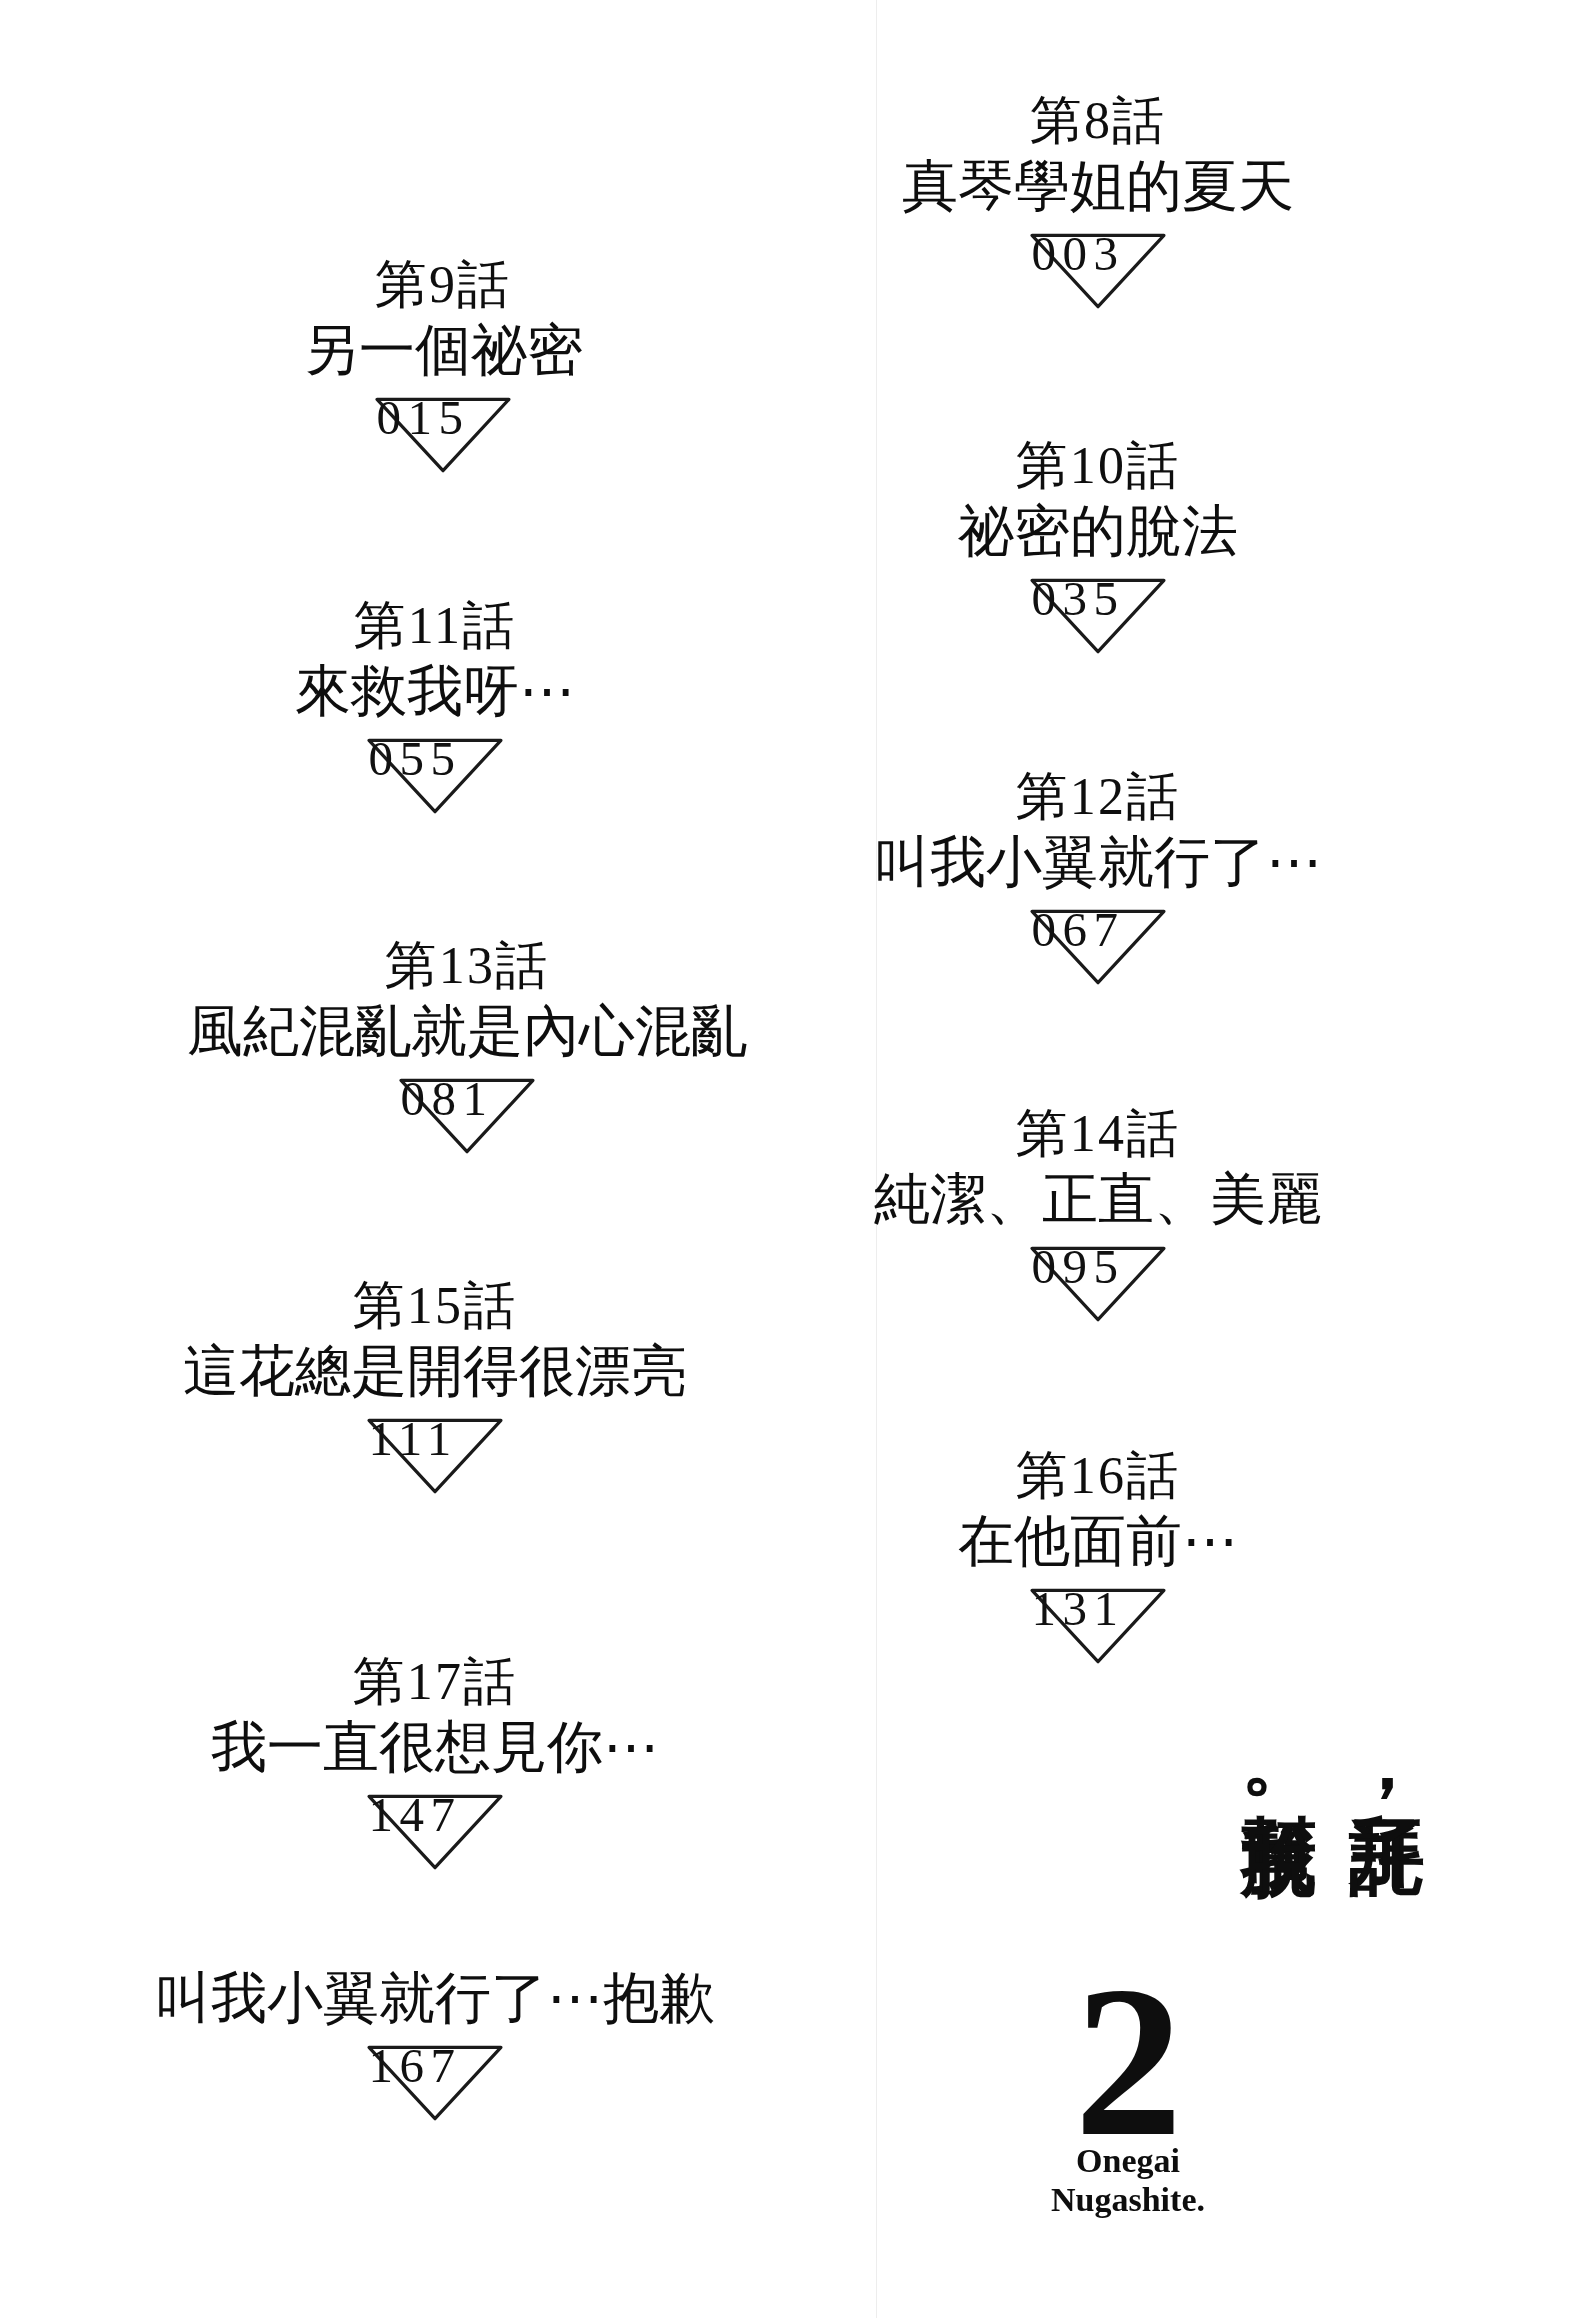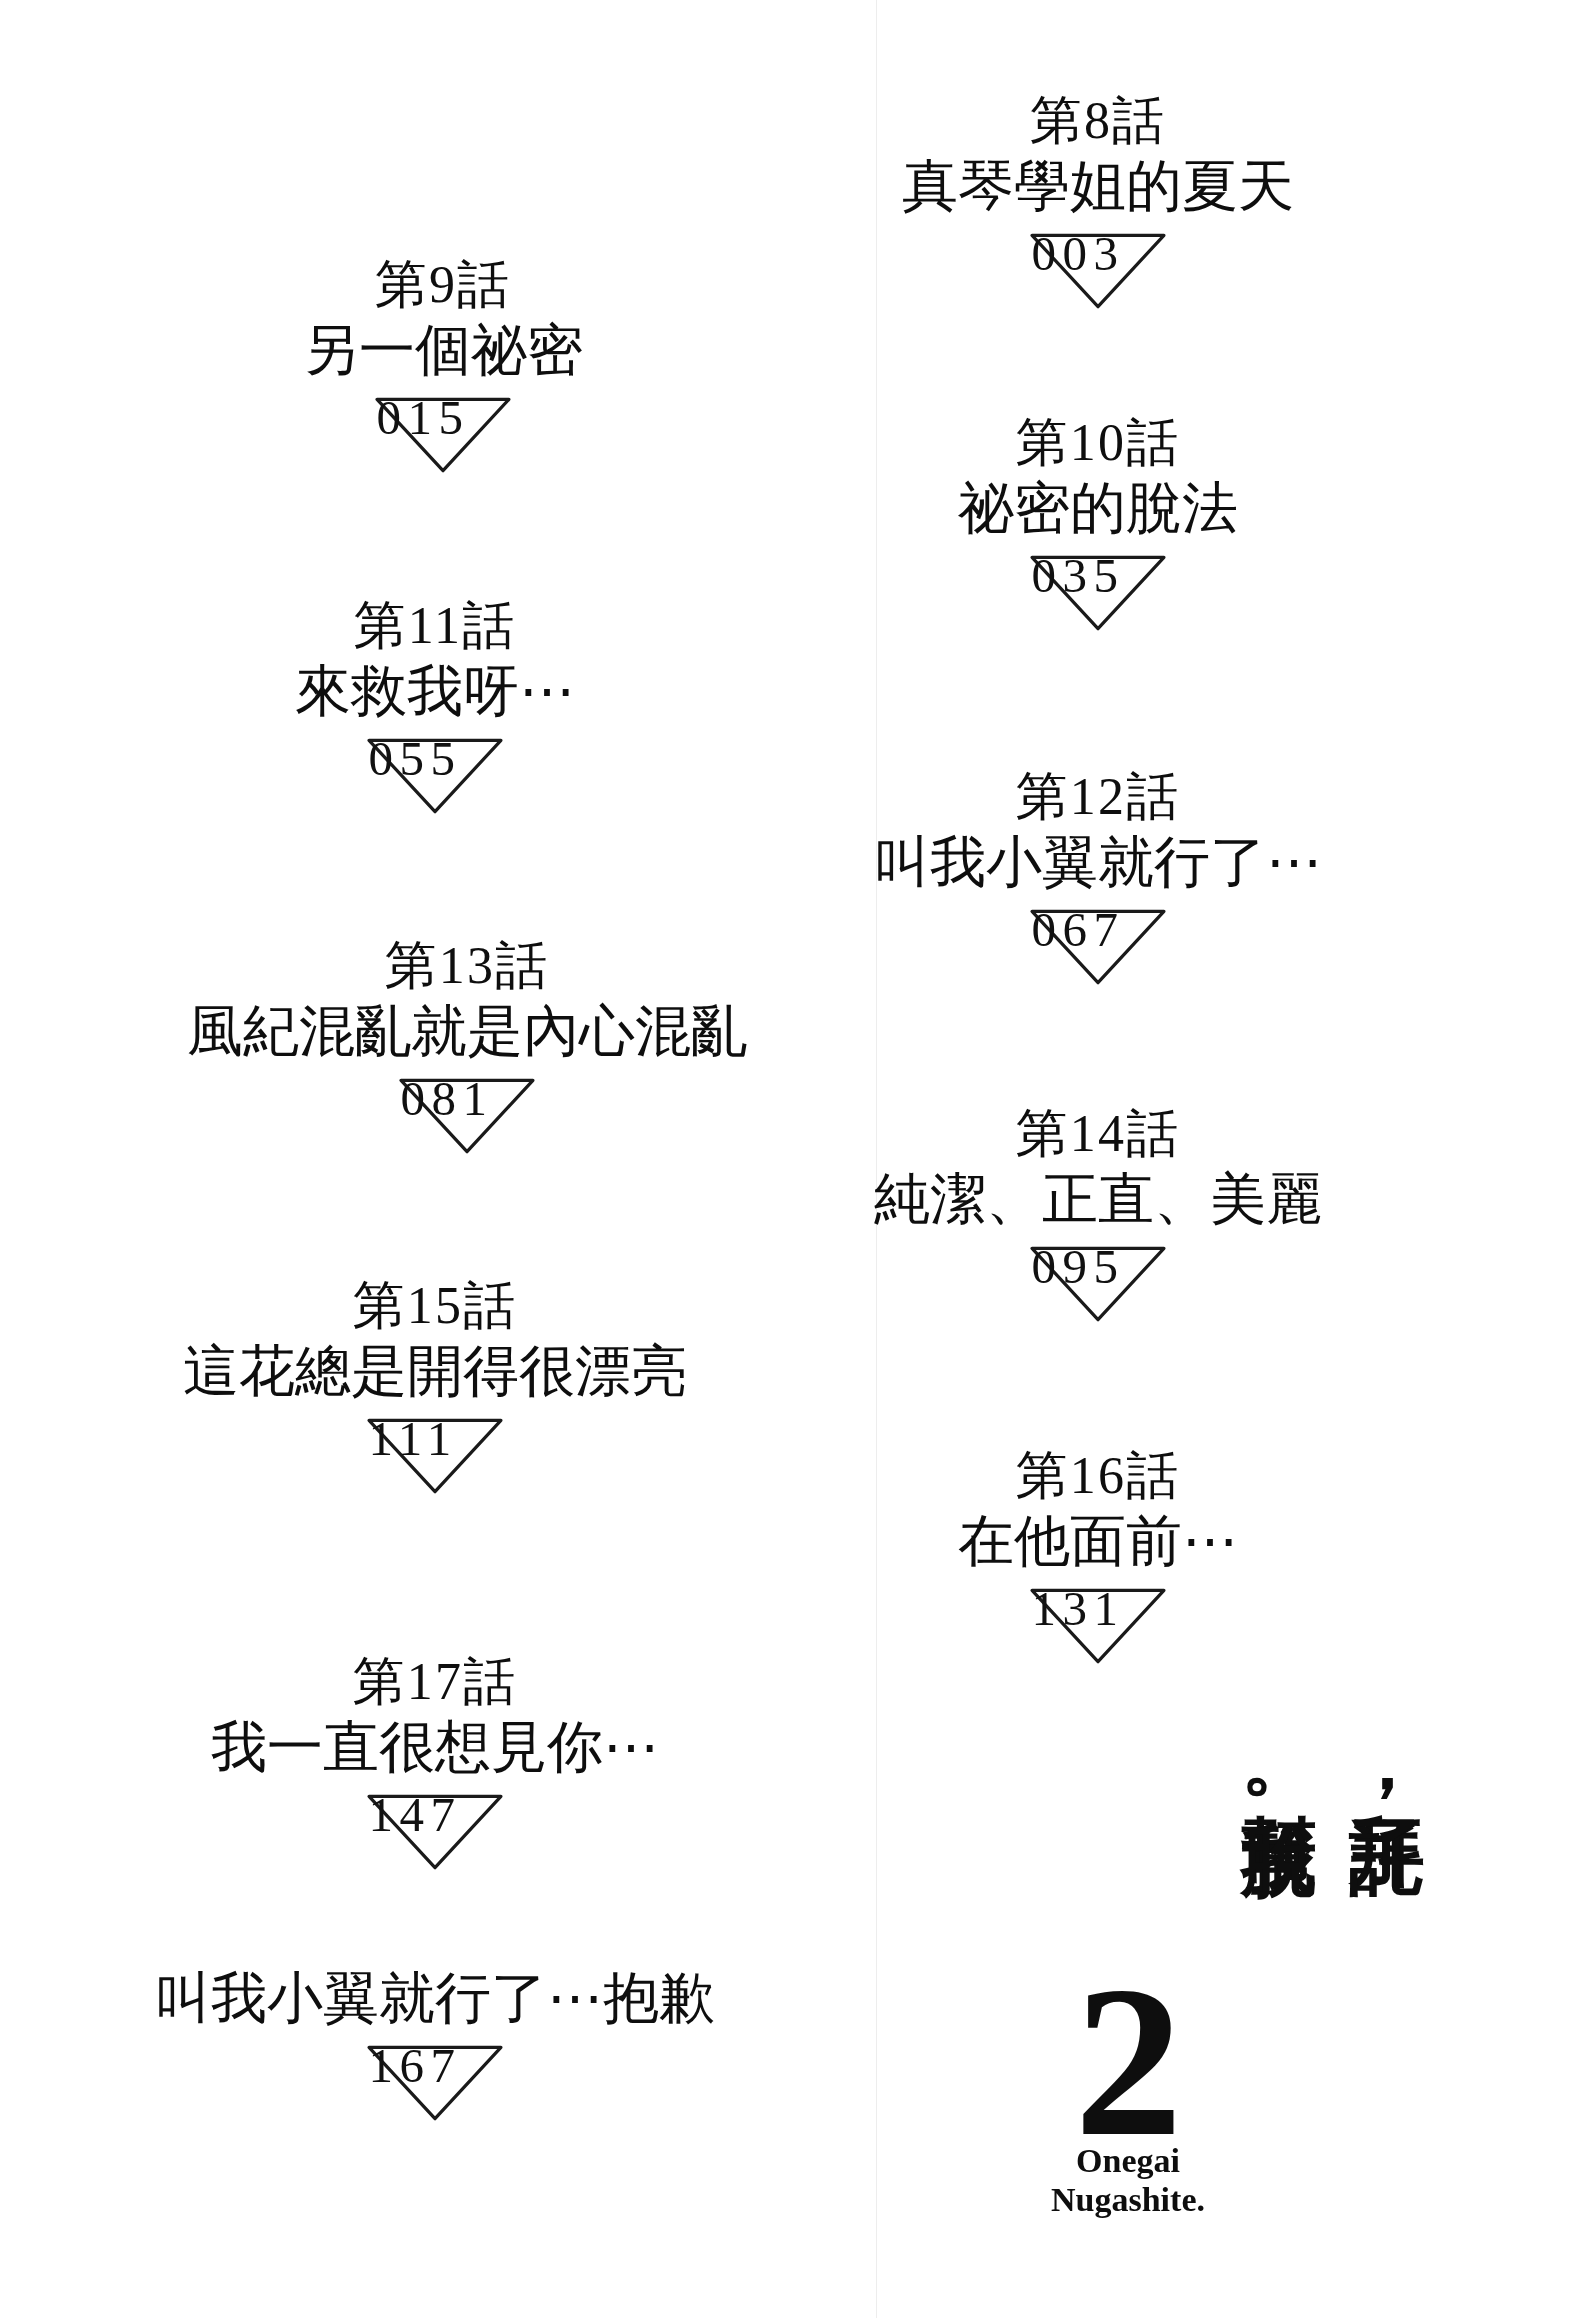--- a/index.html
+++ b/index.html
@@ -69,21 +69,21 @@
     font-size: 49px;
     line-height: 49px;
     letter-spacing: 6.5px;
     text-indent: 6.5px; 
     color: #111;
   }
 
   
   .pos-ch8  { top: 91px;  }
   .pos-ch9  { top: 255px; padding-left: 8px;  }
-  .pos-ch10 { top: 413px;  }
+  .pos-ch10 { top: 436px;  }
   .pos-ch11 { top: 596px; }
   .pos-ch12 { top: 767px; }
   .pos-ch13 { top: 936px; margin-left: 32px; }
   .pos-ch14 { top: 1104px; }
   .pos-ch15 { top: 1276px; }
   .pos-ch16 { top: 1446px; }
   .pos-ch17 { top: 1652px; }
   .pos-ch18 { top: 1962px; }
 
   

